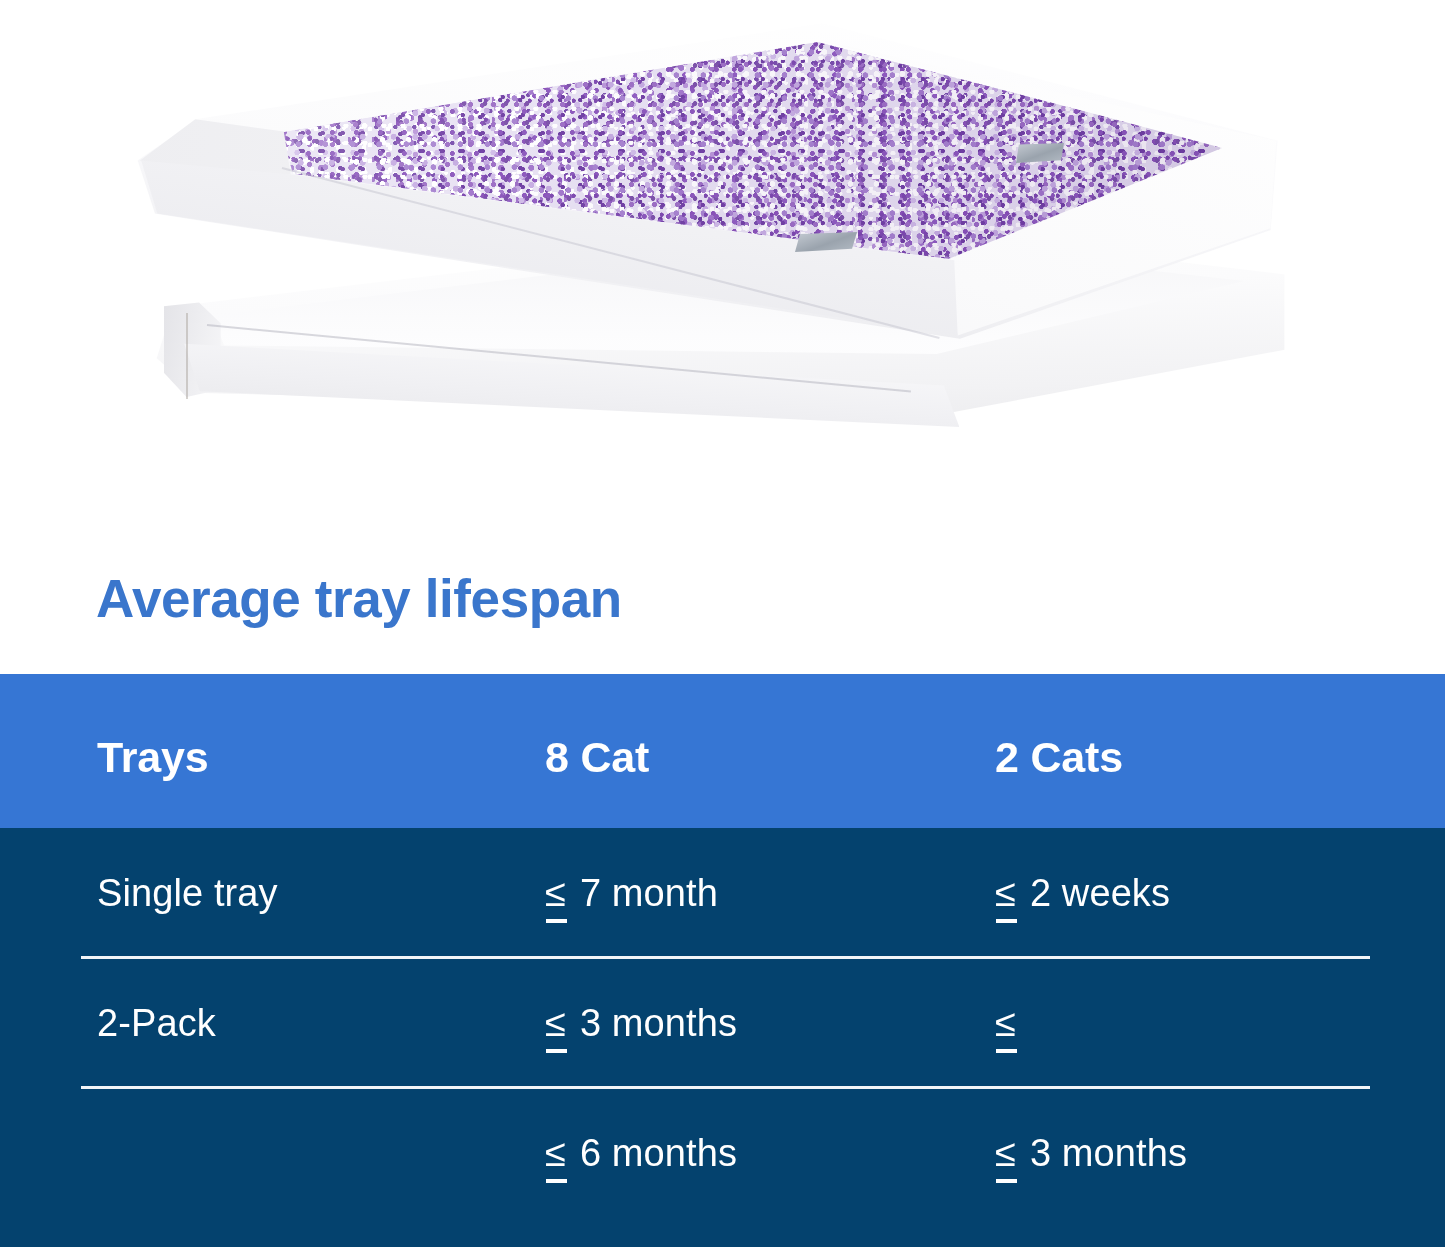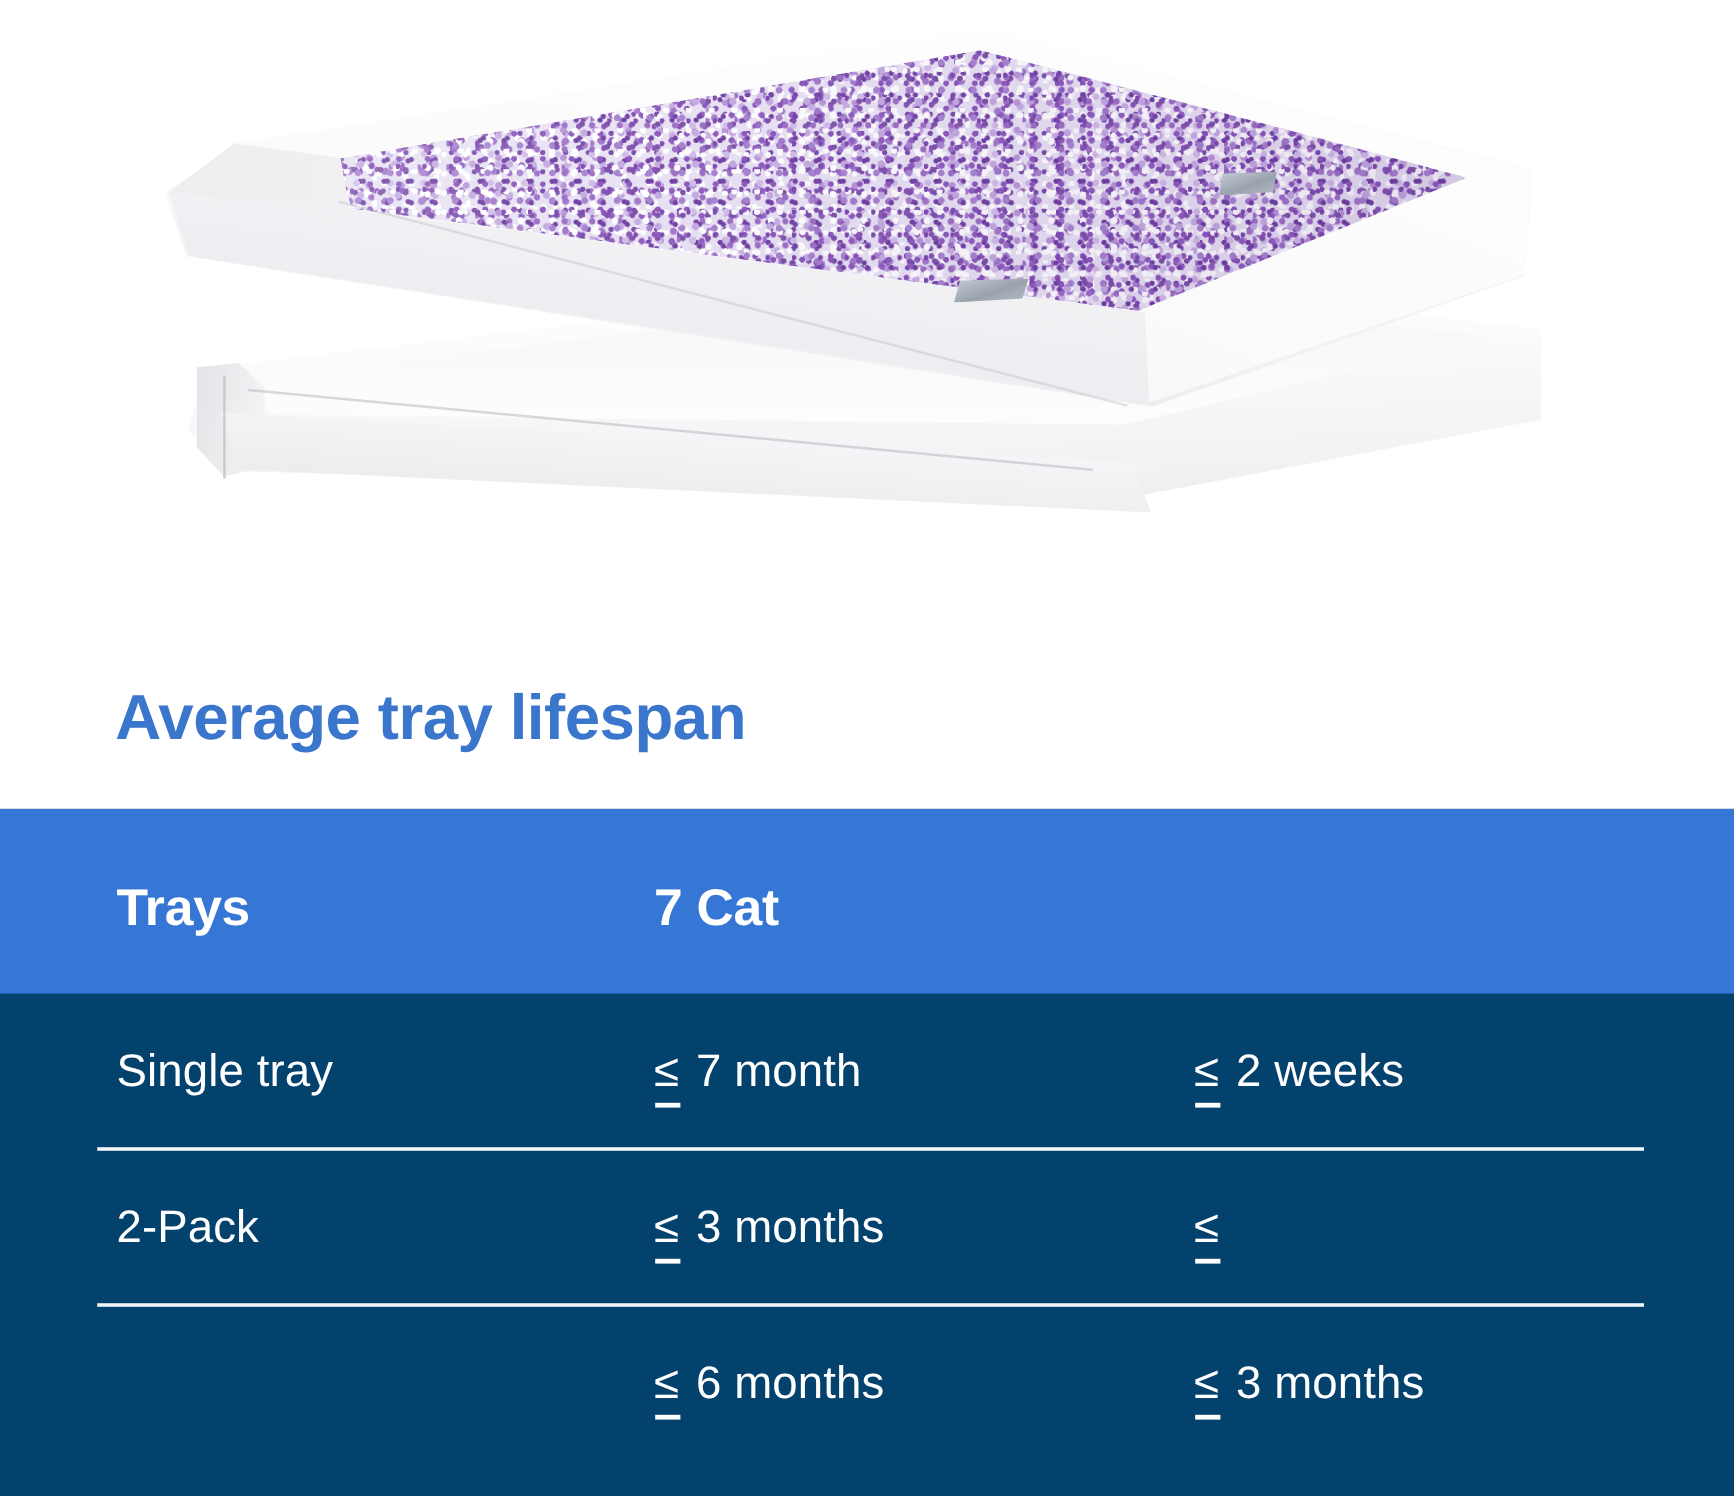--- a/index.html
+++ b/index.html
@@ -7,21 +7,21 @@
   html,body{
     width:1445px; height:1247px;
     background:#ffffff;
     font-family:"Liberation Sans", sans-serif;
     overflow:hidden;
   }
 
   #page{
     position:relative;
     width:1445px; height:1247px;
-    background:#fde047;
+    background:#000000;
   }
 
   
   .photo-area{
     position:absolute;
     left:0; top:0;
     width:1445px; height:674px;
     background:#ffffff;
     overflow:hidden;
   }
@@ -277,21 +277,22 @@
 
     <div class="tab t1"></div>
     <div class="tab t2"></div>
   </div>
 
   <div class="title">Average tray lifespan</div>
 
   <div class="table-header">
     <div class="row">
       <div class="cell c1">Trays</div>
-      <div class="cell c2">7 Cat</div>
+      <div class="cell c2">8 Cat</div>
+      <div class="cell c3">2 Cats</div>
     </div>
   </div>
 
   <div class="table-body">
 
     <div class="row r1">
       <div class="cell c1">Single tray</div>
       <div class="cell c2">
         <span class="lte">
           <span class="sym">≤</span>

